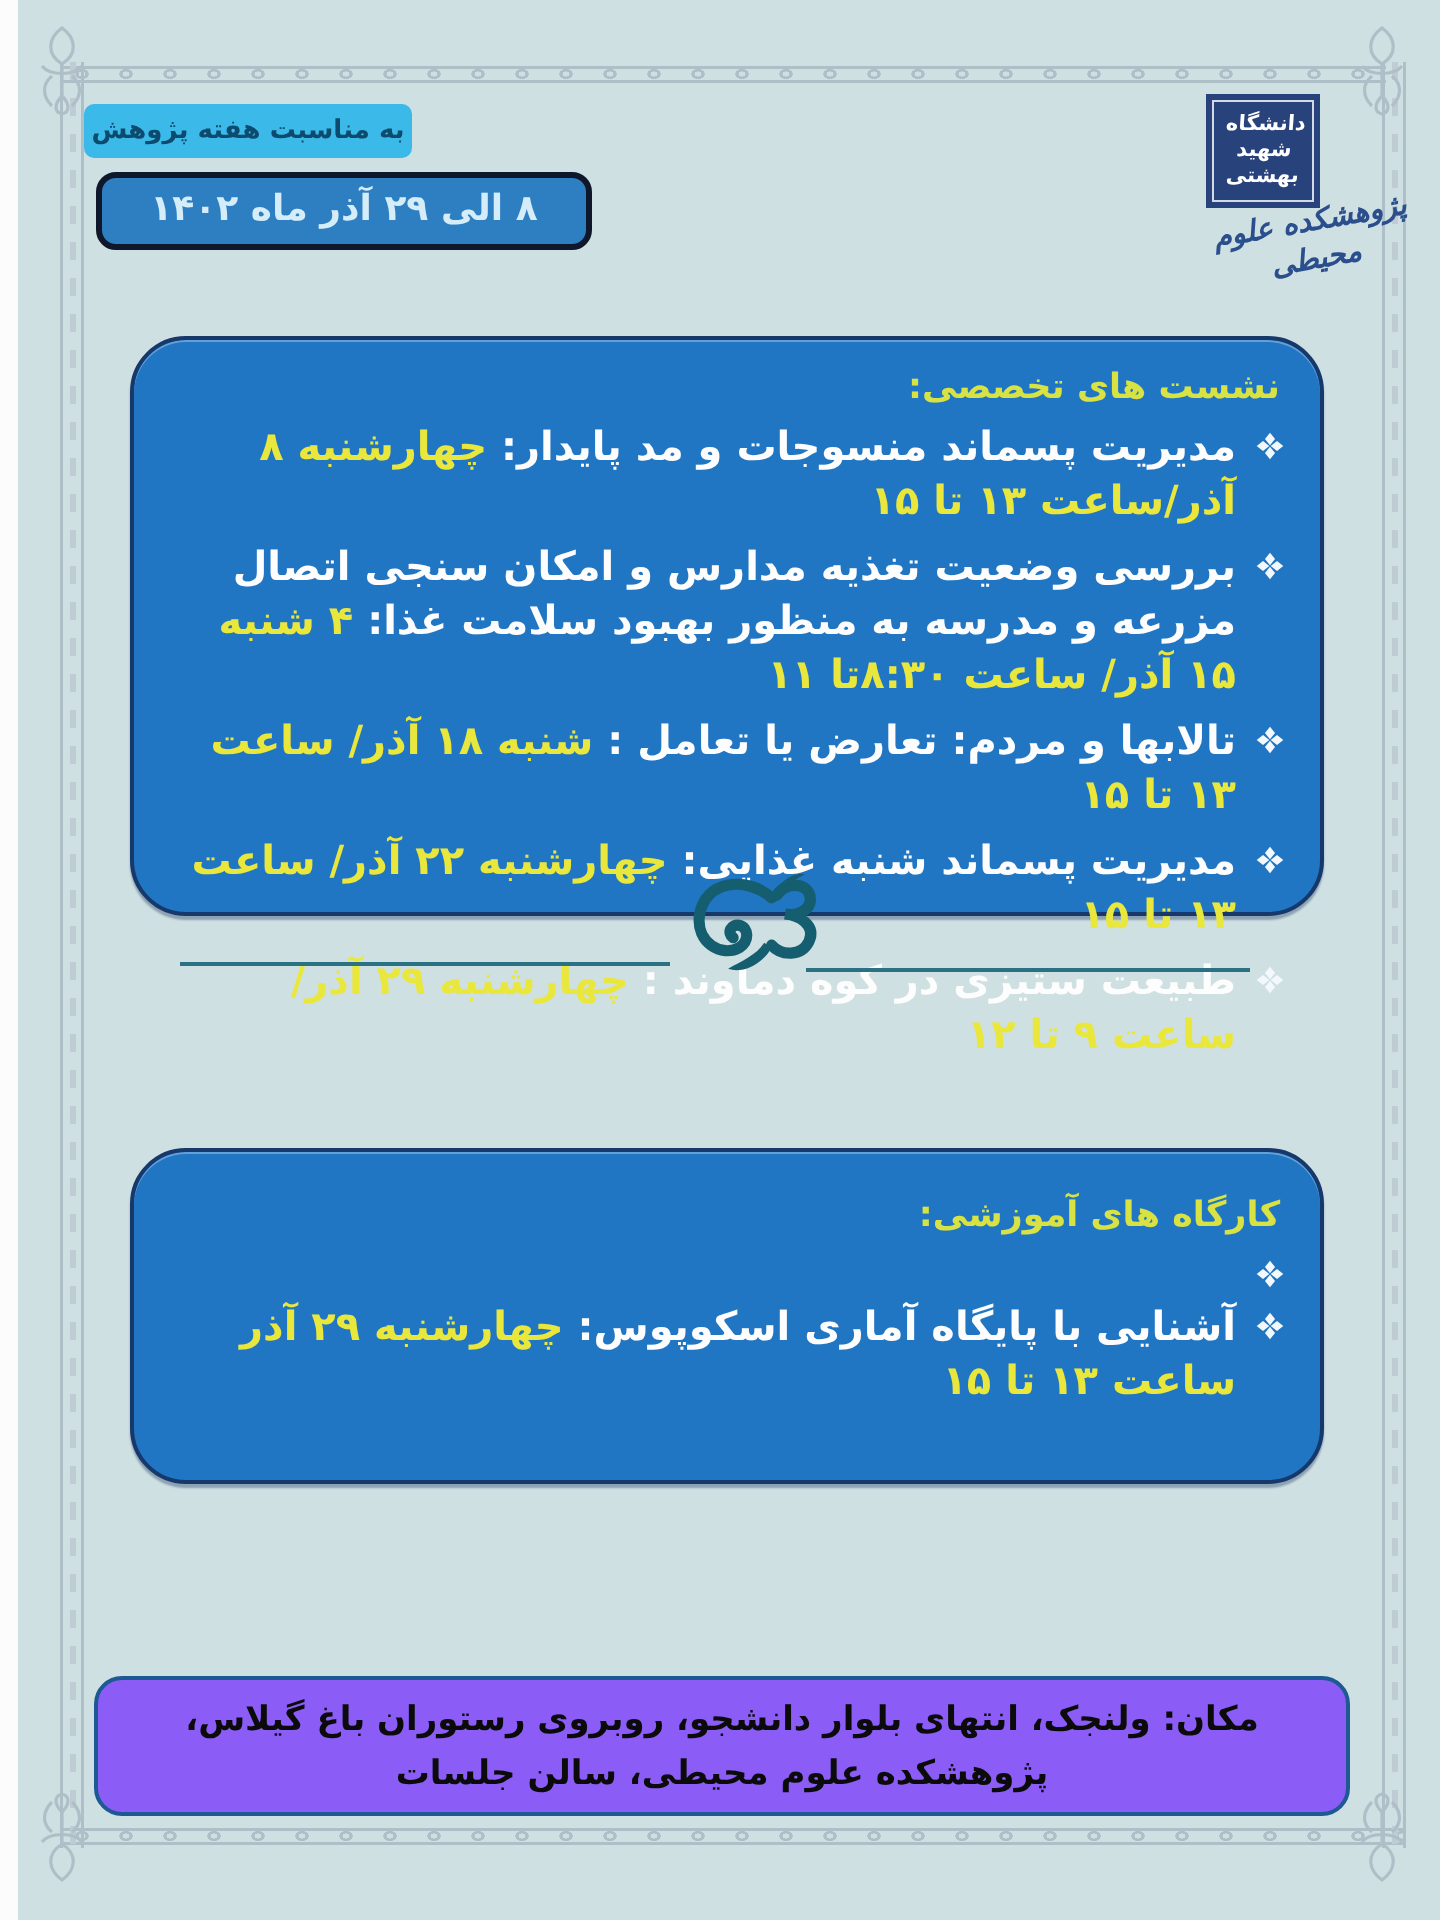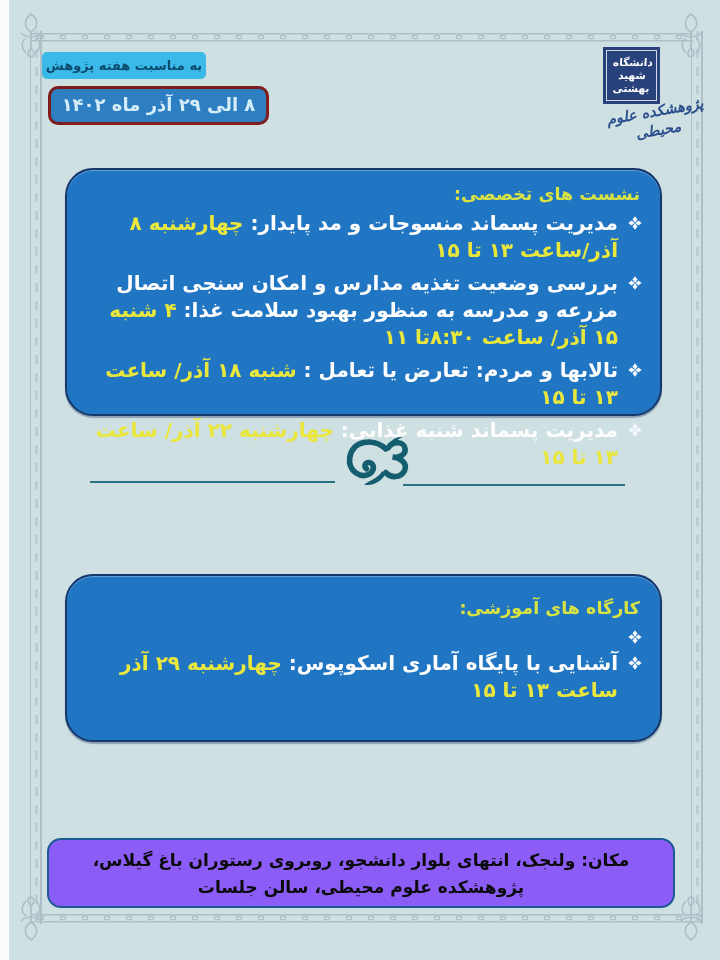--- a/index.html
+++ b/index.html
@@ -44,22 +44,22 @@
   .corner-br{ left:676px; top:896px; transform:scale(-1,-1); }
 
   
   .occasion-badge{
     position:absolute; left:42px; top:52px; width:164px; height:27px;
     background:#3bbae9; border-radius:5px; color:#0c4a6e;
     font-size:13px; font-weight:bold; text-align:center; line-height:27px;
     direction:rtl;
   }
   .date-badge{
-    position:absolute; left:48px; top:86px; width:221px; height:39px;
-    background:#2d7fc2; border:3px solid #7f1d1d; border-radius:10px;
+    position:absolute; left:48px; top:86px; width:248px; height:39px;
+    background:#2d7fc2; border:3px solid #0f172a; border-radius:10px;
     color:#d5edf9; font-size:18px; font-weight:bold; text-align:center; line-height:32px;
     direction:rtl;
   }
 
   
   .logo-tile{
     position:absolute; left:603px; top:47px; width:57px; height:57px;
     background:#28427c; display:flex; align-items:center; justify-content:center;
     outline:1px solid rgba(255,255,255,.8); outline-offset:-4px;
   }
@@ -75,21 +75,21 @@
     transform:rotate(-10deg);
   }
 
   
   .panel{
     position:absolute; left:65px; width:597px;
     background:#2176c4; border:2px solid #16386b; border-radius:28px;
     box-shadow:inset 0 1px 0 rgba(255,255,255,.3), 0 2px 1px rgba(15,45,90,.35);
     padding:10px 18px 8px 22px; direction:rtl;
   }
-  .panel-sessions{ top:168px; height:248px; }
+  .panel-sessions{ top:168px; height:290px; }
   .panel-workshops{ top:574px; height:168px; padding-top:18px; }
   .panel-title{
     color:#d8e243; font-size:17.5px; font-weight:bold;
     margin:4px 2px 6px 0;
   }
   .row{ display:flex; direction:rtl; align-items:flex-start; margin:6px 0; }
   .bullet{ flex:0 0 14px; margin-top:6px; margin-left:10px; line-height:0; }
   .row-text{ font-size:20px; font-weight:bold; line-height:27px; }
   .topic{ color:#fdfdfd; }
   .time{ color:#eae73c; }
@@ -201,20 +201,28 @@
 
     <div class="row">
       <span class="bullet">
         <svg width="14" height="14" viewBox="0 0 20 20">
             <path fill="#f3f8fc" d="M10,0.5 L13.6,5 L10,9.5 L6.4,5 Z M10,10.5 L13.6,15 L10,19.5 L6.4,15 Z M0.5,10 L5,6.4 L9.5,10 L5,13.6 Z M10.5,10 L15,6.4 L19.5,10 L15,13.6 Z"></path>
           </svg>
       </span>
       <p class="row-text"><span class="topic">مدیریت پسماند شنبه غذایی: </span><span class="time">چهارشنبه ۲۲ آذر/ ساعت ۱۳ تا ۱۵</span></p>
     </div>
 
+    <div class="row">
+      <span class="bullet">
+        <svg width="14" height="14" viewBox="0 0 20 20">
+            <path fill="#f3f8fc" d="M10,0.5 L13.6,5 L10,9.5 L6.4,5 Z M10,10.5 L13.6,15 L10,19.5 L6.4,15 Z M0.5,10 L5,6.4 L9.5,10 L5,13.6 Z M10.5,10 L15,6.4 L19.5,10 L15,13.6 Z"></path>
+          </svg>
+      </span>
+      <p class="row-text"><span class="topic">طبیعت ستیزی در کوه دماوند : </span><span class="time">چهارشنبه ۲۹ آذر/ ساعت ۹ تا ۱۲</span></p>
+    </div>
   </div>
 
   <div class="divider-line divider-left"></div>
   <div class="divider-line divider-right"></div>
   <svg class="divider-orn" viewBox="0 0 130 90">
     <g fill="none" stroke="#155e70" stroke-width="9" stroke-linecap="round">
       <path d="M84,24 C64,6 30,10 26,38 C23,60 44,72 58,64 C66,59 66,48 58,46 C51,45 48,52 53,56"></path>
       <path d="M88,22 C96,10 114,12 115,24 C116,34 104,39 95,37 C106,38 120,46 114,59 C108,71 92,71 84,62"></path>
     </g>
     <g fill="#155e70">

